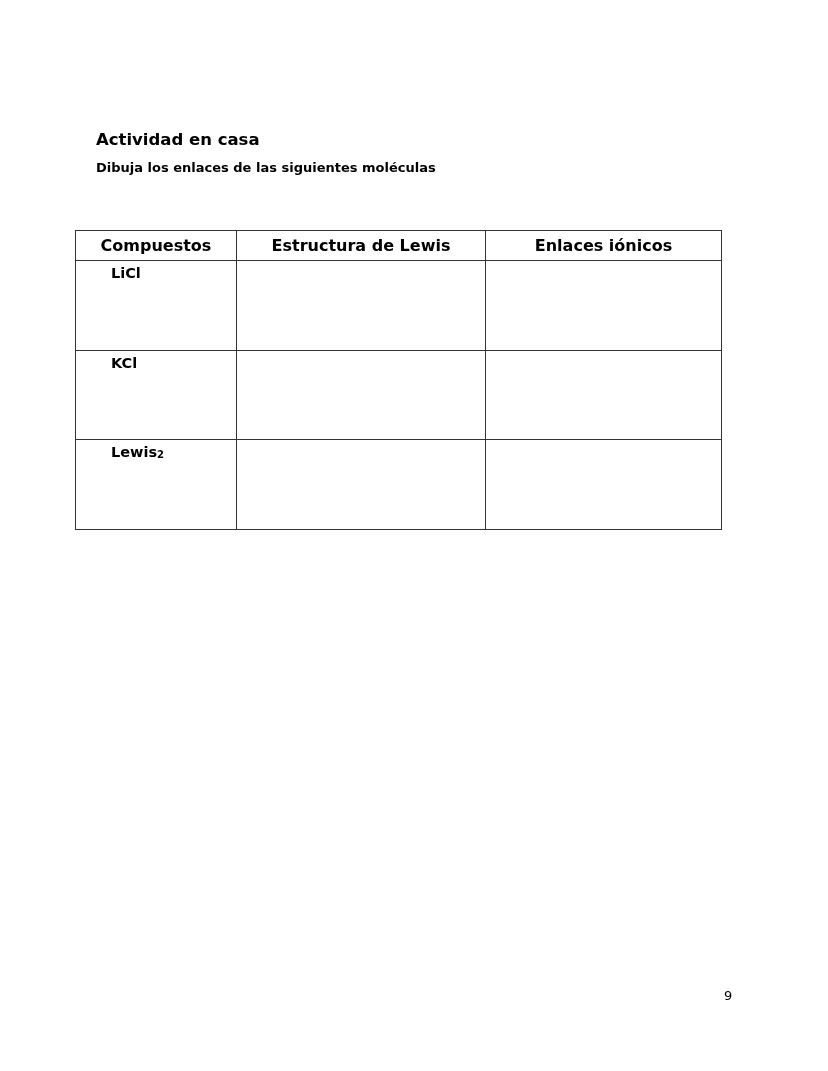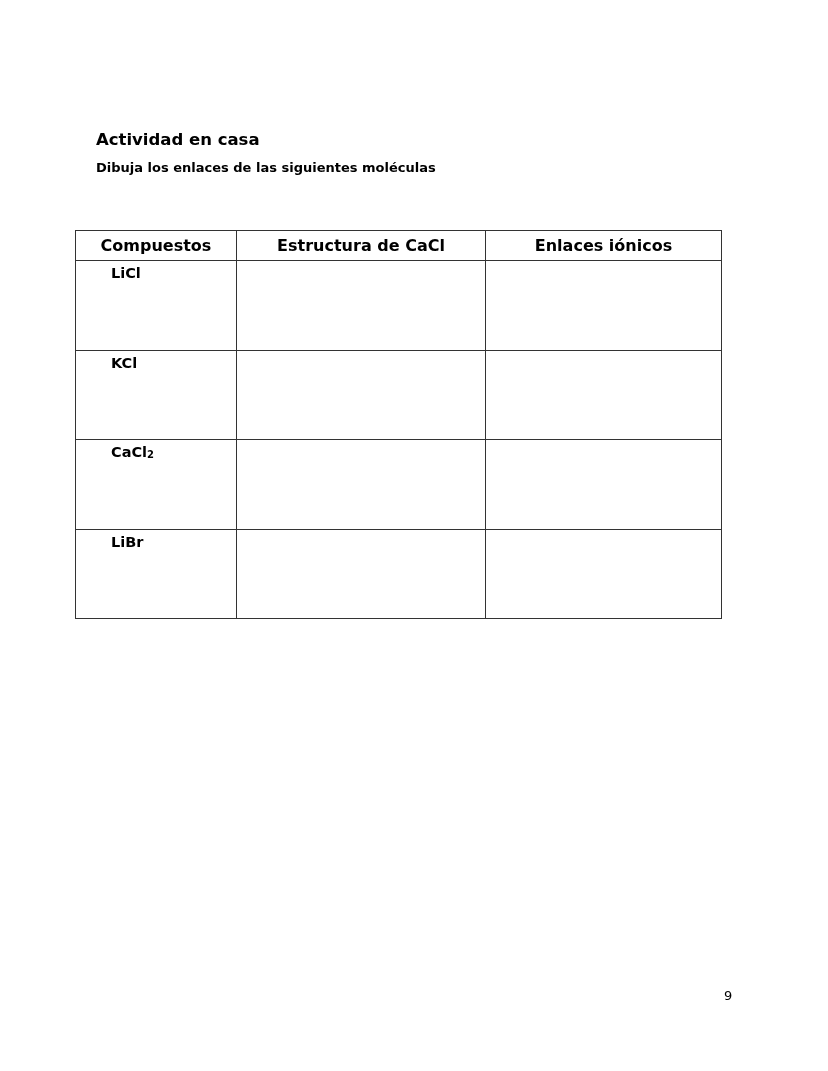--- a/index.html
+++ b/index.html
@@ -23,49 +23,42 @@
 
 <table>
   <colgroup>
     <col style="width:161px">
     <col style="width:249px">
     <col style="width:236px">
   </colgroup>
   <thead>
     <tr>
       <th>Compuestos</th>
-      <th>Estructura de CaCl</th>
+      <th>Estructura de Lewis</th>
       <th>Enlaces iónicos</th>
     </tr>
   </thead>
   <tbody>
     <tr>
       <td>
           <span class="compound"><span>LiCl</span></span>
         </td>
       <td></td>
       <td></td>
     </tr>
     <tr>
       <td>
           <span class="compound"><span>KCl</span></span>
         </td>
       <td></td>
       <td></td>
     </tr>
     <tr>
       <td>
-          <span class="compound"><span>CaCl</span><sub>2</sub></span>
-        </td>
-      <td></td>
-      <td></td>
-    </tr>
-    <tr>
-      <td>
-          <span class="compound"><span>LiBr</span></span>
+          <span class="compound"><span>Lewis</span><sub>2</sub></span>
         </td>
       <td></td>
       <td></td>
     </tr>
   </tbody>
 </table>
 
 <div class="page-num">9</div>
 
 </body></html>

